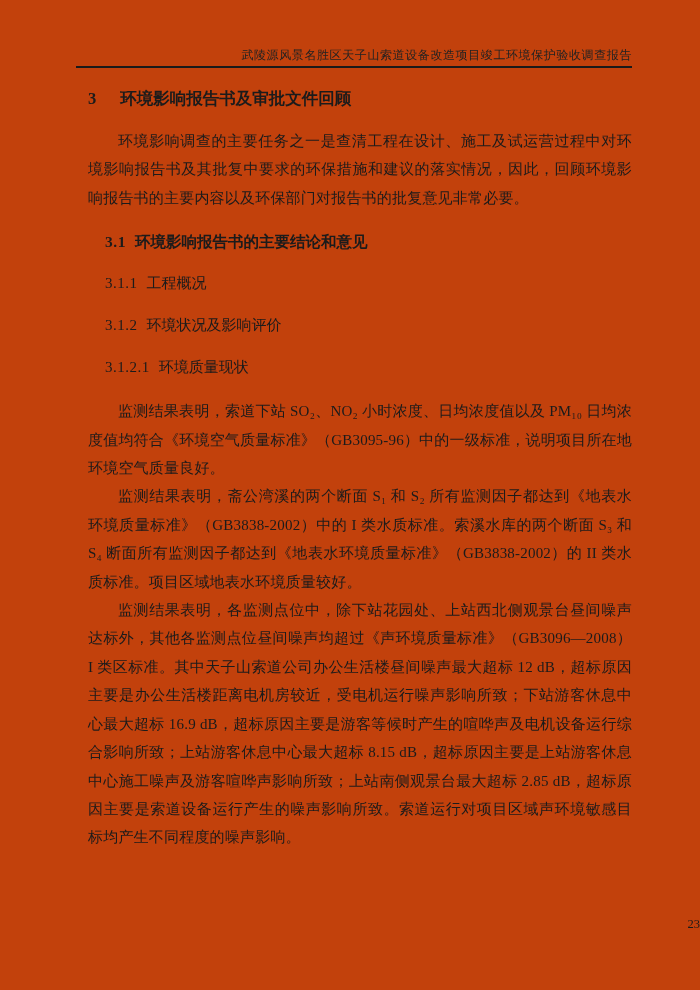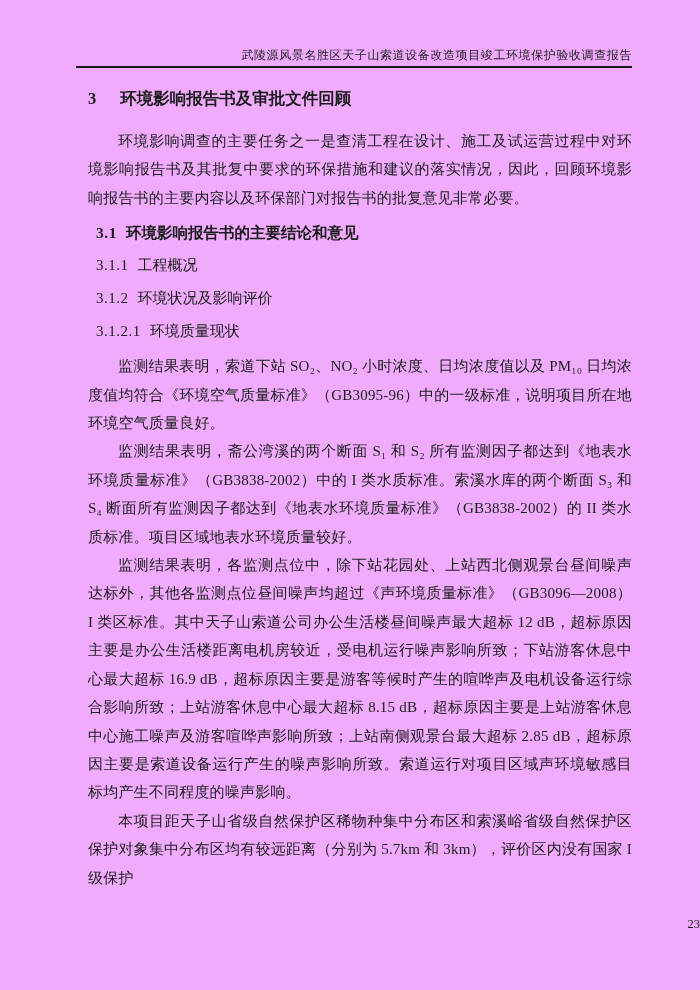--- a/index.html
+++ b/index.html
@@ -5,21 +5,21 @@
   html, body {
     margin: 0;
     padding: 0;
     background: #ffffff;
   }
   .page {
     position: relative;
     width: 700px;
     height: 990px;
     box-sizing: border-box;
-    background: #f0abfc;
+    background: #c2410c;
     padding: 48px 68px 0 88px;
     font-family: "Liberation Serif", "DejaVu Serif", serif;
     color: #1b1b1b;
     overflow: hidden;
   }
   .running-title {
     font-size: 12px;
     line-height: 14px;
     text-align: right;
     letter-spacing: 0.6px;
@@ -32,21 +32,21 @@
     margin-left: -12px;
   }
   .chapter-heading {
     margin: 19px 0 0 0;
     font-size: 16.5px;
     line-height: 24px;
     font-weight: bold;
   }
   .chapter-number { margin-right: 24px; }
   .sec-h {
-    margin: 8px;
+    margin: 17px;
     font-size: 15px;
     line-height: 25px;
     font-weight: normal;
   }
   .sec-h.bold {
     font-weight: bold;
     font-size: 15.5px;
   }
   .sec-num { margin-right: 9px; letter-spacing: 0.5px; }
   .para {
@@ -93,21 +93,20 @@
 
     <h4 class="sec-h"><span class="sec-num">3.1.2.1</span><span>环境质量现状</span></h4>
 
     <p class="para">监测结果表明，索道下站 SO₂、NO₂ 小时浓度、日均浓度值以及 PM₁₀ 日均浓度值均符合《环境空气质量标准》（GB3095-96）中的一级标准，说明项目所在地环境空气质量良好。</p>
 
     <p class="para">监测结果表明，斋公湾溪的两个断面 S₁ 和 S₂ 所有监测因子都达到《地表水环境质量标准》（GB3838-2002）中的 I 类水质标准。索溪水库的两个断面 S₃ 和 S₄ 断面所有监测因子都达到《地表水环境质量标准》（GB3838-2002）的 II 类水质标准。项目区域地表水环境质量较好。</p>
 
     <p class="para">监测结果表明，各监测点位中，除下站花园处、上站西北侧观景台昼间噪声达标外，其他各监测点位昼间噪声均超过《声环境质量标准》（GB3096—2008）I 类区标准。其中天子山索道公司办公生活楼昼间噪声最大超标 12 dB，超标原因主要是办公生活楼距离电机房较近，受电机运行噪声影响所致；下站游客休息中心最大超标 16.9 dB，超标原因主要是游客等候时产生的喧哗声及电机设备运行综合影响所致；上站游客休息中心最大超标 8.15 dB，超标原因主要是上站游客休息中心施工噪声及游客喧哗声影响所致；上站南侧观景台最大超标 2.85 dB，超标原因主要是索道设备运行产生的噪声影响所致。索道运行对项目区域声环境敏感目标均产生不同程度的噪声影响。</p>
 
 
-    <p class="para">本项目距天子山省级自然保护区稀物种集中分布区和索溪峪省级自然保护区保护对象集中分布区均有较远距离（分别为 5.7km 和 3km），评价区内没有国家 I 级保护</p>
 
   </main>
 
   <footer>
     <div class="page-number">23</div>
   </footer>
 
 </div>
 
 </body></html>

